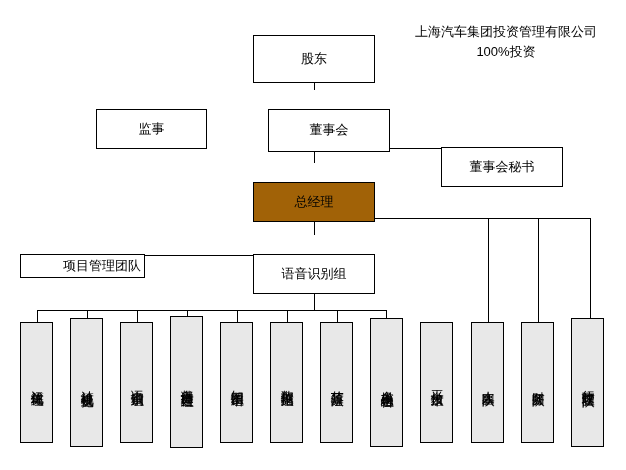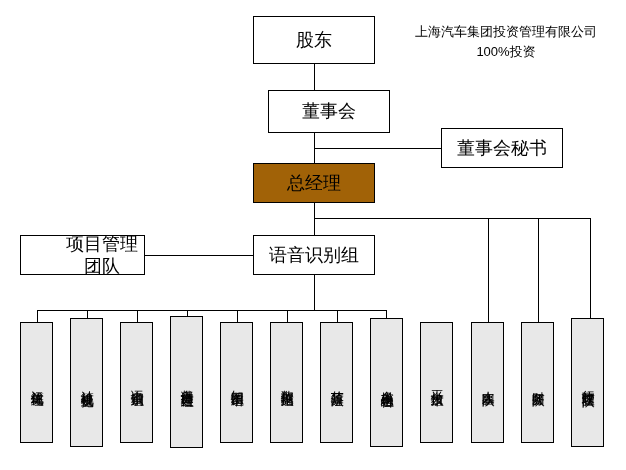--- a/index.html
+++ b/index.html
@@ -24,21 +24,22 @@
     box-sizing: border-box;
     border: 1px solid #000000;
     display: flex;
     align-items: center;
     justify-content: center;
     text-align: center;
     line-height: 1.25;
   }
   .node.plain {
     background: #ffffff;
-    font-size: 18px;
+    font-size: 13px;
+    margin-top: 19px;
   }
   .node.leaf {
     background: #e8e8e8;
     font-size: 13px;
     writing-mode: vertical-rl;
     text-orientation: upright;
     letter-spacing: 1px;
     padding: 5px 0;
   }
   .note {
@@ -75,24 +76,25 @@
     <div class="line h" style="background: rgb(0, 0, 0); left: 37px; top: 310px; width: 349px;"></div>
     <div class="line v" style="background: rgb(0, 0, 0); left: 37px; top: 310px; height: 12px;"></div>
     <div class="line v" style="background: rgb(0, 0, 0); left: 87px; top: 310px; height: 8px;"></div>
     <div class="line v" style="background: rgb(0, 0, 0); left: 137px; top: 310px; height: 12px;"></div>
     <div class="line v" style="background: rgb(0, 0, 0); left: 187px; top: 310px; height: 6px;"></div>
     <div class="line v" style="background: rgb(0, 0, 0); left: 237px; top: 310px; height: 12px;"></div>
     <div class="line v" style="background: rgb(0, 0, 0); left: 287px; top: 310px; height: 12px;"></div>
     <div class="line v" style="background: rgb(0, 0, 0); left: 337px; top: 310px; height: 12px;"></div>
     <div class="line v" style="background: rgb(0, 0, 0); left: 386px; top: 310px; height: 8px;"></div>
     <div class="node plain" style="left: 253px; top: 16px; width: 122px; height: 48px; background: rgb(255, 255, 255); border-color: rgb(0, 0, 0); color: rgb(0, 0, 0);">股东</div>
+    <div class="node plain" style="left: 96px; top: 90px; width: 111px; height: 40px; background: rgb(255, 255, 255); border-color: rgb(0, 0, 0); color: rgb(0, 0, 0);">监事</div>
     <div class="node plain" style="left: 268px; top: 90px; width: 122px; height: 43px; background: rgb(255, 255, 255); border-color: rgb(0, 0, 0); color: rgb(0, 0, 0);">董事会</div>
     <div class="node plain" style="left: 441px; top: 128px; width: 122px; height: 40px; background: rgb(255, 255, 255); border-color: rgb(0, 0, 0); color: rgb(0, 0, 0); text-align: center;">董事会秘书</div>
     <div class="node plain" style="left: 253px; top: 163px; width: 122px; height: 40px; background: #a16207; border-color: rgb(0, 0, 0); color: rgb(0, 0, 0);">总经理</div>
-    <div class="node plain" style="left: 20px; top: 235px; width: 125px; height: 40px; background: rgb(255, 255, 255); border-color: rgb(0, 0, 0); color: rgb(0, 0, 0); padding-left: 39px;">项目管理团队</div>
+    <div class="node plain" style="left: 20px; top: 235px; width: 125px; height: 24px; background: rgb(255, 255, 255); border-color: rgb(0, 0, 0); color: rgb(0, 0, 0); padding-left: 39px;">项目管理团队</div>
     <div class="node plain" style="left: 253px; top: 235px; width: 122px; height: 40px; background: rgb(255, 255, 255); border-color: rgb(0, 0, 0); color: rgb(0, 0, 0);">语音识别组</div>
     <div class="node leaf" style="left: 20px; top: 322px; width: 33px; height: 121px; background: rgb(232, 232, 232); border-color: rgb(0, 0, 0); color: rgb(0, 0, 0);">运筹优化组</div>
     <div class="node leaf" style="left: 70px; top: 318px; width: 33px; height: 129px; background: rgb(232, 232, 232); border-color: rgb(0, 0, 0); color: rgb(0, 0, 0);">计算机视觉组</div>
     <div class="node leaf" style="left: 120px; top: 322px; width: 33px; height: 121px; background: rgb(232, 232, 232); border-color: rgb(0, 0, 0); color: rgb(0, 0, 0);">语音识别组</div>
     <div class="node leaf" style="left: 170px; top: 316px; width: 33px; height: 132px; background: rgb(232, 232, 232); border-color: rgb(0, 0, 0); color: rgb(0, 0, 0);">自然语言处理组</div>
     <div class="node leaf" style="left: 220px; top: 322px; width: 33px; height: 121px; background: rgb(232, 232, 232); border-color: rgb(0, 0, 0); color: rgb(0, 0, 0);">知识图谱组</div>
     <div class="node leaf" style="left: 270px; top: 322px; width: 33px; height: 121px; background: rgb(232, 232, 232); border-color: rgb(0, 0, 0); color: rgb(0, 0, 0);">数据挖掘组</div>
     <div class="node leaf" style="left: 320px; top: 322px; width: 33px; height: 121px; background: rgb(232, 232, 232); border-color: rgb(0, 0, 0); color: rgb(0, 0, 0);">芯片算法组</div>
     <div class="node leaf" style="left: 370px; top: 318px; width: 33px; height: 129px; background: rgb(232, 232, 232); border-color: rgb(0, 0, 0); color: rgb(0, 0, 0);">多模态融合组</div>
     <div class="node leaf" style="left: 420px; top: 322px; width: 33px; height: 121px; background: rgb(232, 232, 232); border-color: rgb(0, 0, 0); color: rgb(0, 0, 0);">平台技术组</div>

